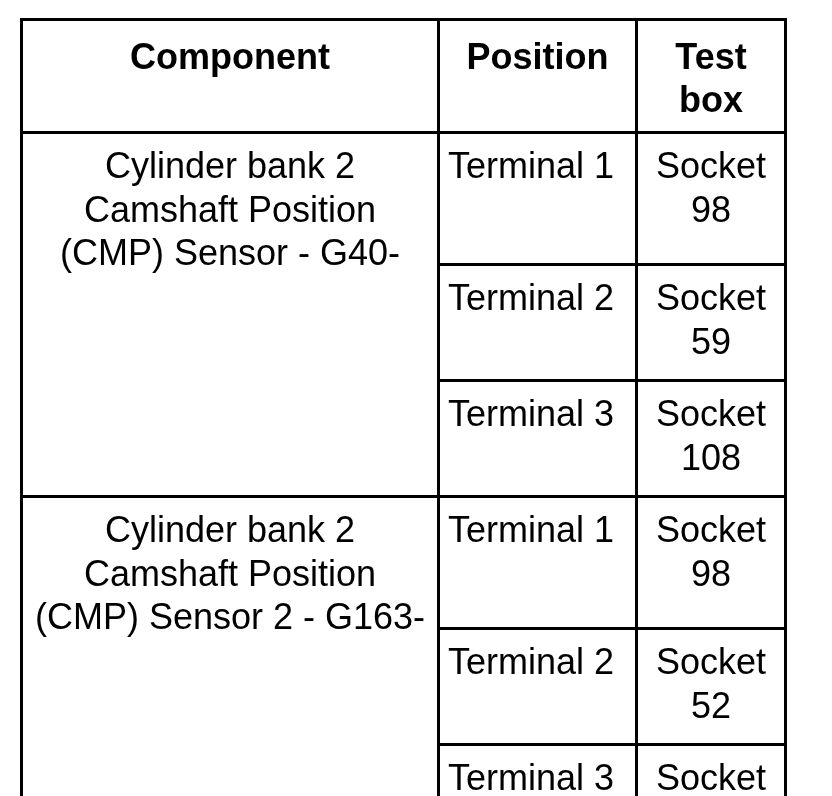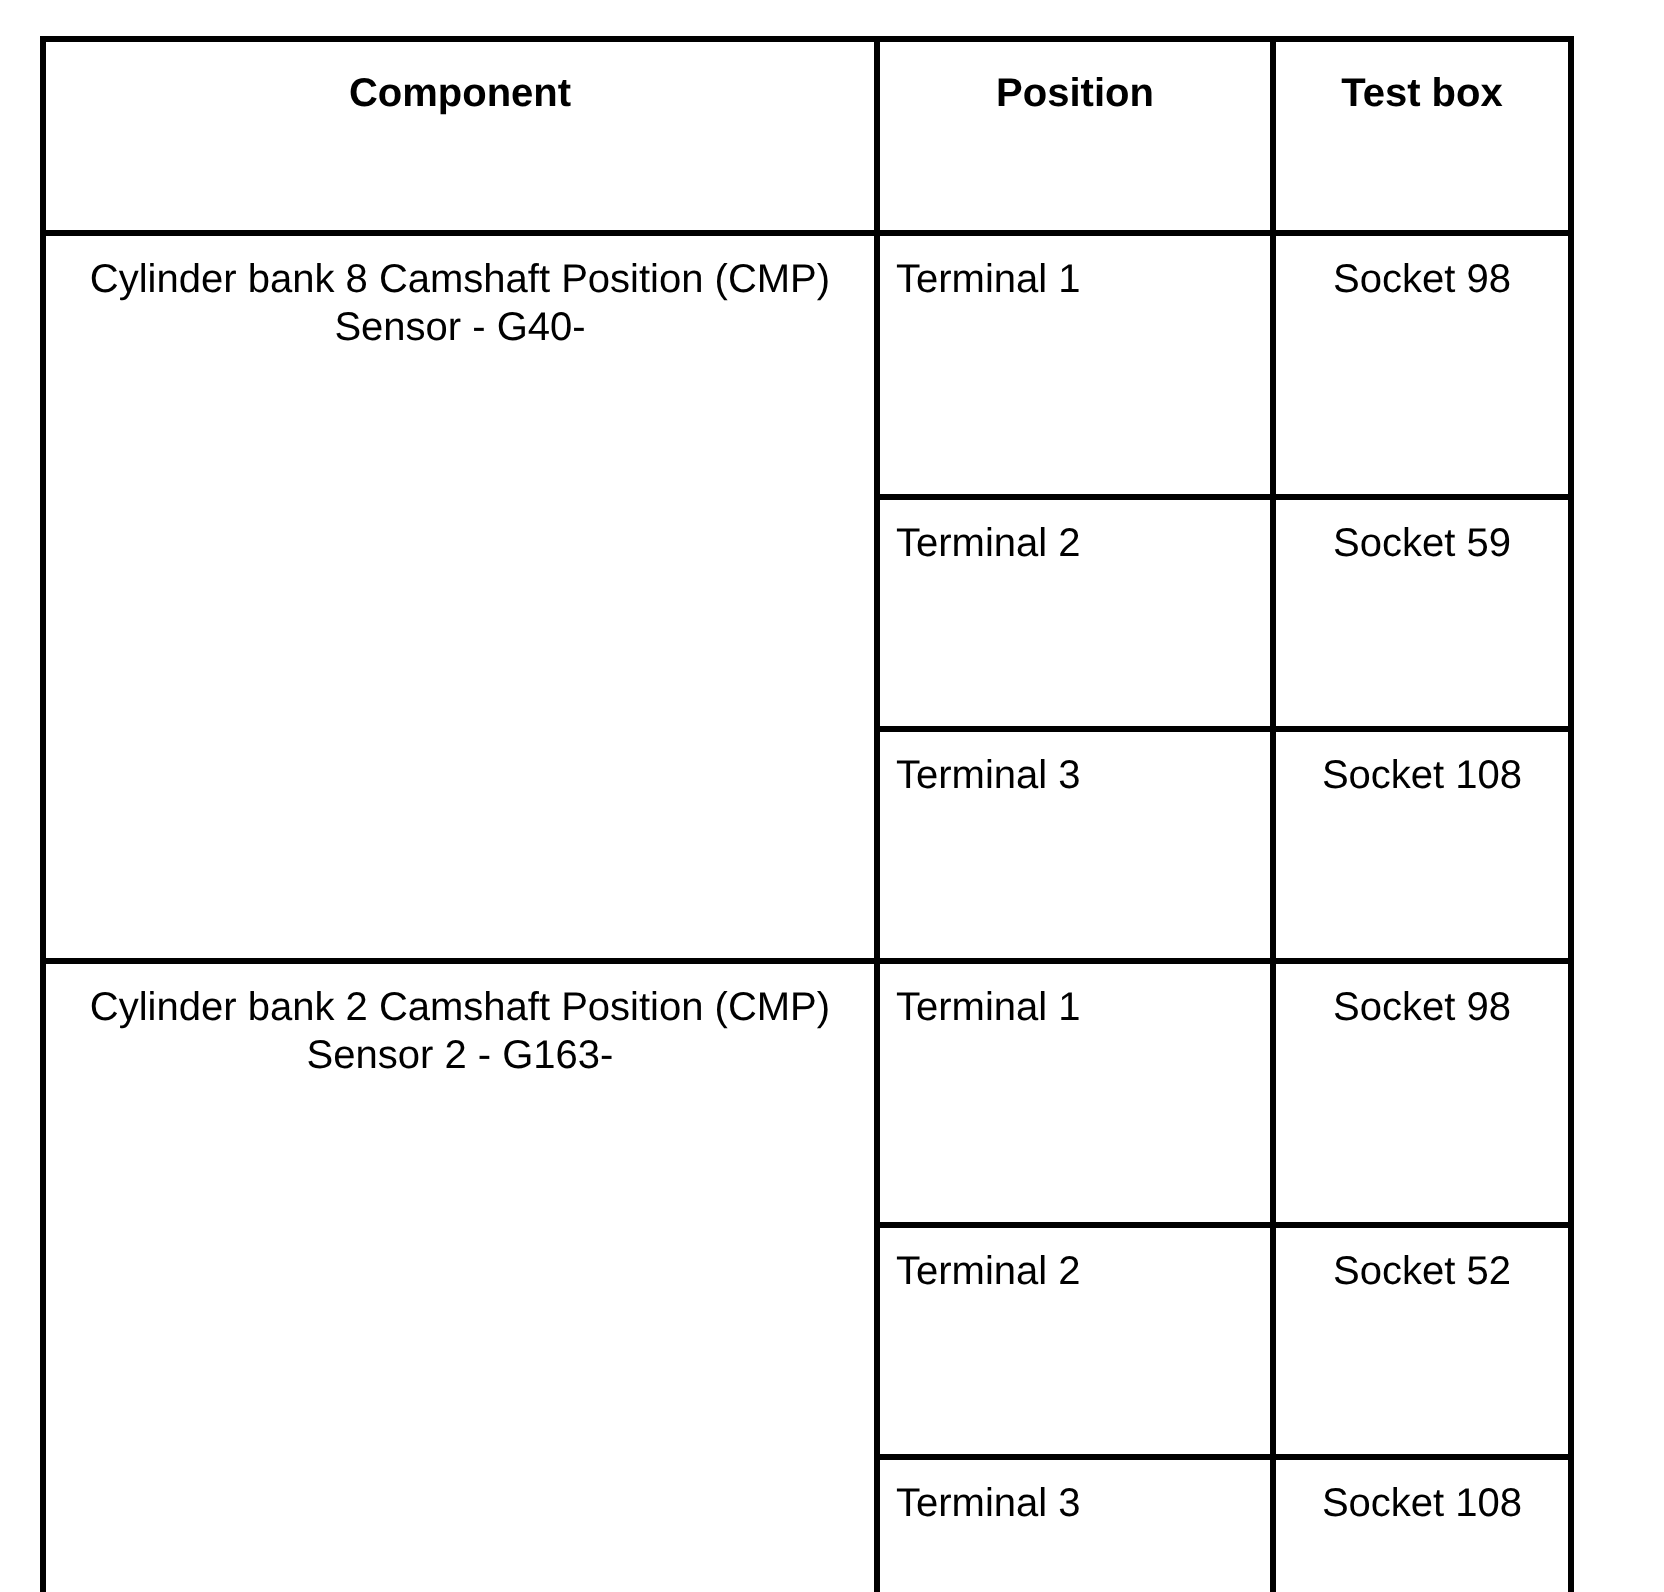--- a/index.html
+++ b/index.html
@@ -28,21 +28,21 @@
     width: 764px;
   }
   table.pinout col.col-component { width: 417px; }
   table.pinout col.col-connector { width: 198px; }
   table.pinout col.col-testbox   { width: 149px; }
 
   table.pinout th,
   table.pinout td {
     border: 3px solid #000000;
     vertical-align: top;
-    font-size: 20px;
+    font-size: 36px;
     line-height: 1.2;
     padding: 10px 8px;
     background: #ffffff;
     overflow: hidden;
   }
   table.pinout th {
     font-weight: bold;
     text-align: center;
     height: 97px;
     padding-top: 14px;
@@ -80,21 +80,21 @@
     <thead>
       <tr>
         <th>Component</th>
         <th>Position</th>
         <th>Test box</th>
       </tr>
     </thead>
     <tbody>
 
       <tr class="row-tall">
-        <td class="component-cell" rowspan="3">Cylinder bank 8 Camshaft Position (CMP) Sensor - G40-</td>
+        <td class="component-cell" rowspan="3">Cylinder bank 2 Camshaft Position (CMP) Sensor - G40-</td>
         <td class="connector-cell">Terminal 1</td>
         <td class="testbox-cell">Socket 98</td>
       </tr>
       <tr class="row-short">
         <td class="connector-cell">Terminal 2</td>
         <td class="testbox-cell">Socket 59</td>
       </tr>
       <tr class="row-short">
         <td class="connector-cell">Terminal 3</td>
         <td class="testbox-cell">Socket 108</td>

